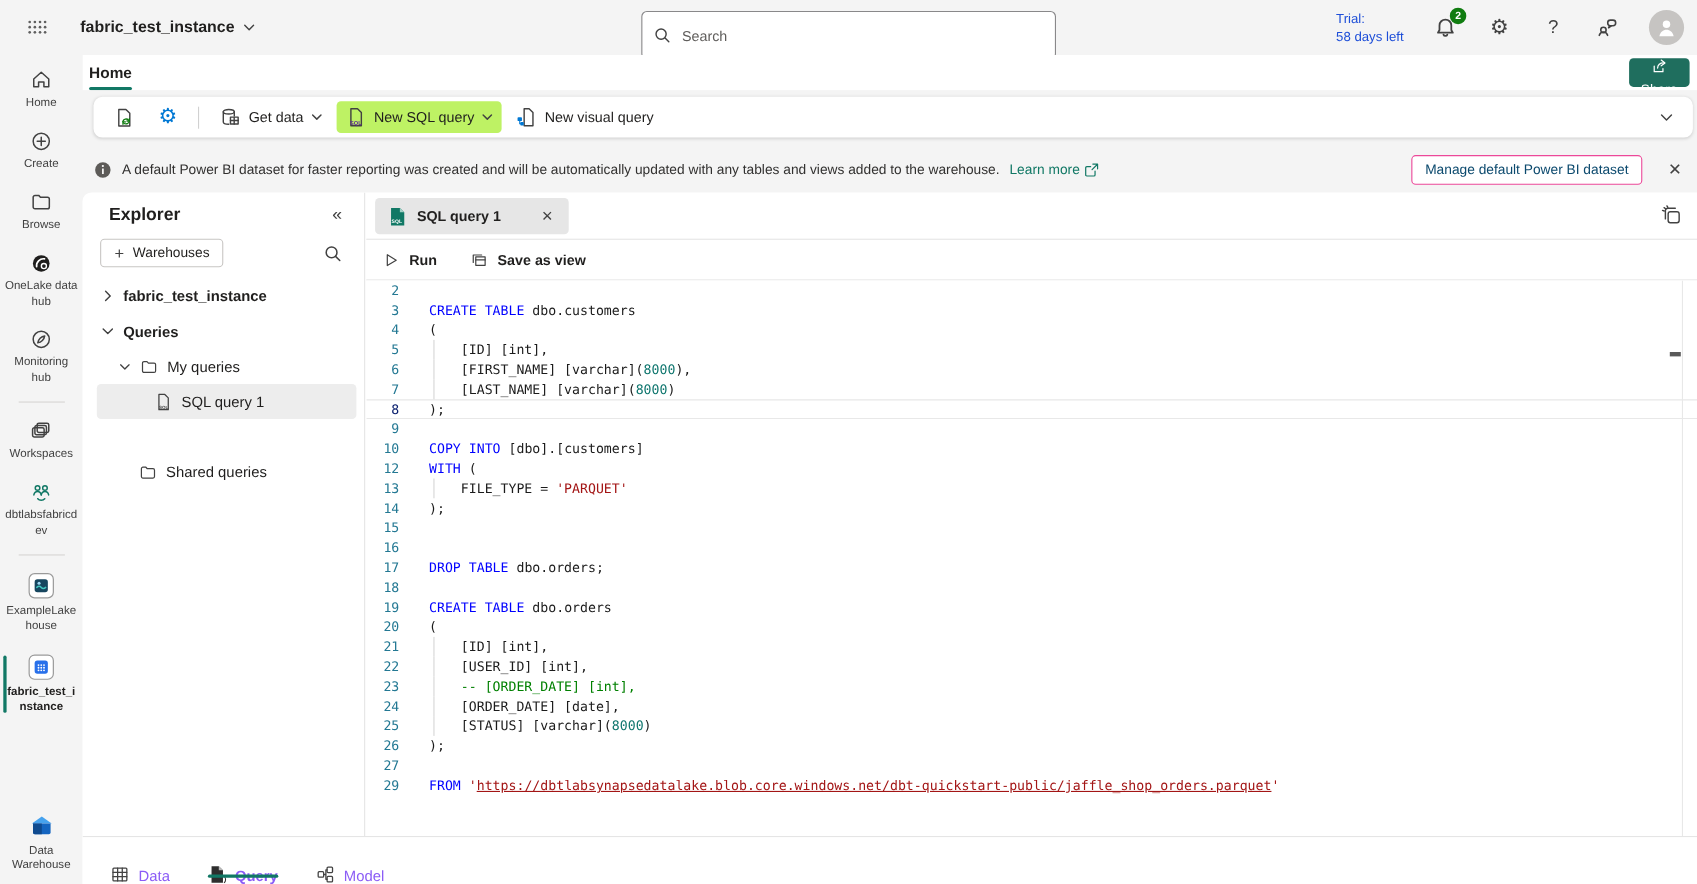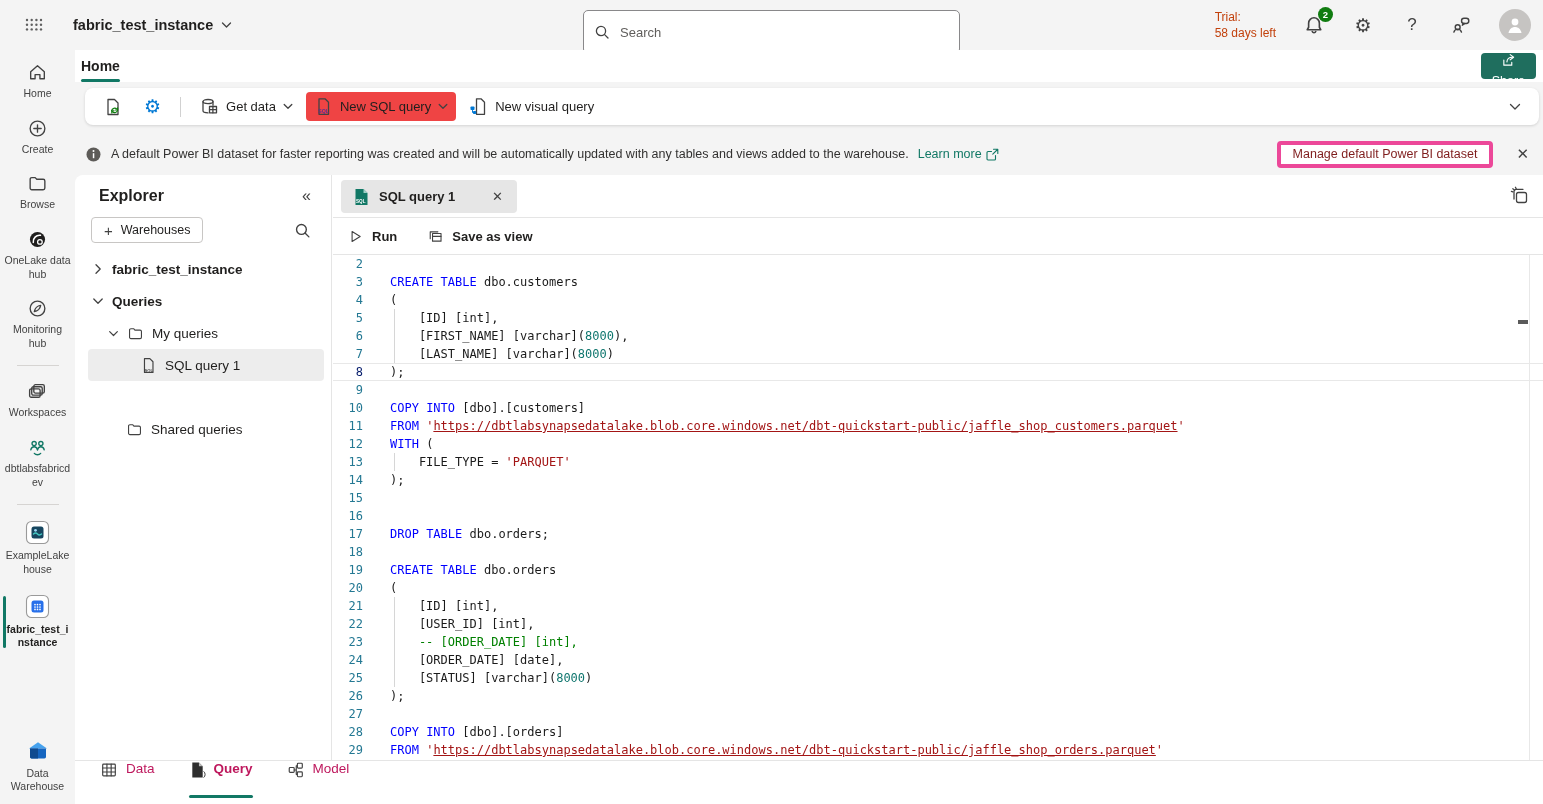--- a/index.html
+++ b/index.html
@@ -9,44 +9,44 @@
   .ic { stroke: #424242; fill: none; stroke-width: 1.3; stroke-linecap: round; stroke-linejoin: round; }
 
   
   .top-header { position: absolute; left: 0; top: 0; right: 0; height: 50px; background: #f4f4f4; }
   .waffle-btn { position: absolute; left: 21px; top: 13px; width: 26px; height: 26px; cursor: pointer; }
   .ws-title { position: absolute; left: 73px; top: 0; height: 50px; display: flex; align-items: center; gap: 8px; font-size: 14.5px; font-weight: 600; color: #201f1e; cursor: pointer; }
   .search-box { position: absolute; left: 583px; top: 10px; width: 377px; height: 44px; background: #fff; border: 1px solid #89888a; border-radius: 5px; display: flex; align-items: center; padding: 0 10px; gap: 8px; }
   .search-box input { border: none; outline: none; flex: 1; font-size: 13px; font-family: "Liberation Sans", sans-serif; color: #201f1e; background: transparent; }
   .search-box input::placeholder { color: #605e5c; }
   .hdr-right { position: absolute; right: 12px; top: 0; height: 50px; display: flex; align-items: center; gap: 27px; }
-  .trial { font-size: 12px; color: #c2410c; line-height: 1.35; text-align: left; }
+  .trial { font-size: 12px; color: #1d4ed8; line-height: 1.35; text-align: left; }
   .hdr-icon { position: relative; width: 22px; height: 22px; display: flex; align-items: center; justify-content: center; cursor: pointer; color: #424242; }
   .badge { position: absolute; top: -7px; right: -8px; min-width: 15px; height: 15px; border-radius: 8px; background: #107c10; color: #fff; font-size: 9.5px; font-weight: 700; display: flex; align-items: center; justify-content: center; padding: 0 3px; }
   .gear-glyph { font-size: 19px; line-height: 1; }
   .help-glyph { font-size: 17px; color: #424242; }
   .avatar { width: 32px; height: 32px; border-radius: 50%; background: #c6c4c2; display: flex; align-items: center; justify-content: center; cursor: pointer; }
 
   
   .home-row { position: absolute; left: 75px; top: 50px; right: 0; height: 32px; background: #fff; }
   .home-tab { position: absolute; left: 6px; top: 0; height: 32px; display: flex; align-items: center; font-size: 14px; font-weight: 700; color: #201f1e; cursor: pointer; }
   .home-tab::after { content: ''; position: absolute; left: 0; right: 0; bottom: 0; height: 3px; background: #117865; border-radius: 2px; }
   .share-btn { position: absolute; right: 7px; top: 3px; height: 26px; background: #1f6e5e; color: #fff; border: none; border-radius: 4px; display: flex; align-items: center; gap: 7px; padding: 0 11px; font-size: 12.5px; font-family: "Liberation Sans", sans-serif; cursor: pointer; flex-direction: column; }
 
   
   .gray-band { position: absolute; left: 75px; top: 82px; right: 0; height: 93px; background: #f4f4f4; }
   .ribbon-card { position: absolute; left: 10px; right: 4px; top: 6px; height: 37px; background: #fff; border-radius: 8px; box-shadow: 0 1px 3px rgba(0,0,0,.14); display: flex; align-items: center; padding: 0 10px; gap: 5px; }
   .rb-btn { display: flex; align-items: center; gap: 7px; padding: 5px 8px; border-radius: 4px; cursor: pointer; color: #201f1e; font-size: 13px; white-space: nowrap; }
-  .rb-btn.hl { background: #ef4444; }
+  .rb-btn.hl { background: #bef264; }
   .rb-sep { width: 1px; height: 20px; background: #d1d1d1; margin: 0 6px; }
   .rb-chevron-end { margin-left: auto; padding: 4px 8px; cursor: pointer; }
 
   .banner-row { position: absolute; left: 10px; right: 8px; top: 57px; height: 30px; display: flex; align-items: center; gap: 9px; font-size: 12.5px; color: #323130; }
   .learn-more { color: #117865; display: inline-flex; align-items: center; gap: 4px; cursor: pointer; white-space: nowrap; }
-  .manage-btn { margin-left: auto; height: 27px; background: #fff; border: 4px solid #ec4899; border-radius: 4px; padding: 0 12px; font-size: 12.5px; font-family: "Liberation Sans", sans-serif; color: #7f1d1d; cursor: pointer; white-space: nowrap; }
+  .manage-btn { margin-left: auto; height: 27px; background: #fff; border: 1px solid #ec4899; border-radius: 4px; padding: 0 12px; font-size: 12.5px; font-family: "Liberation Sans", sans-serif; color: #0c4a6e; cursor: pointer; white-space: nowrap; }
   .banner-close { font-size: 15px; color: #424242; cursor: pointer; padding: 2px 6px; margin-left: 8px; }
 
   
   .rail { position: absolute; left: 0; top: 50px; width: 75px; bottom: 0; background: #f4f4f4; display: flex; flex-direction: column; align-items: center; padding: 10px 0 8px 0; gap: 13px; }
   .rail-item { position: relative; width: 100%; display: flex; flex-direction: column; align-items: center; gap: 4px; cursor: pointer; padding: 2px 3px; }
   .rail-item .lbl { font-size: 10.5px; color: #424242; text-align: center; line-height: 1.3; max-width: 68px; overflow-wrap: anywhere; }
   .rail-item.selected .lbl { font-weight: 700; color: #201f1e; }
   .rail-item.selected::before { content: ''; position: absolute; left: 3px; top: 4px; bottom: 4px; width: 3px; border-radius: 2px; background: #117865; }
   .rail-divider { width: 42px; height: 1px; background: #d6d4d2; flex: none; }
   .rail-spacer { margin-top: auto; justify-content: center; }
@@ -91,21 +91,21 @@
   .tk-p { color: #1b1b1b; }
   .tk-s { color: #a31515; }
   .tk-sl { color: #a31515; text-decoration: underline; }
   .tk-num { color: #0f766e; }
   .tk-c { color: #008000; }
   .overview-ruler { position: absolute; right: 13px; top: 0; bottom: 0; border-left: 1px solid #e8e8e8; }
   .ruler-mark { position: absolute; right: 2px; top: 65px; width: 10px; height: 4px; background: #5a5a5a; }
 
   
   .bottom-bar { position: absolute; left: 0; right: 0; bottom: 0; height: 44px; background: #fff; border-top: 1px solid #e5e5e5; display: flex; align-items: center; gap: 34px; padding-left: 25px; }
-  .bb-item { position: relative; height: 100%; display: flex; align-items: flex-start; gap: 8px; font-size: 13.5px; color: #be185d; cursor: pointer; }
+  .bb-item { position: relative; height: 100%; display: flex; align-items: flex-end; gap: 8px; font-size: 13.5px; color: #8b5cf6; cursor: pointer; }
   .bb-item.active { font-weight: 700; }
   .bb-item.active::after { content: ''; position: absolute; left: 0; right: 0; bottom: 6px; height: 3px; background: #117865; border-radius: 2px; }
 </style>
 </head>
 <body>
 
 <div class="app">
 
   <div class="top-header">
     <div class="waffle-btn">
@@ -515,24 +515,20 @@
             </div>
             <div class="code-line">
               <div class="gutter">9</div>
               <div class="code-content"></div>
             </div>
             <div class="code-line">
               <div class="gutter">10</div>
               <div class="code-content"><span class="tk-k">COPY</span><span class="tk-p"> </span><span class="tk-k">INTO</span><span class="tk-p"> [dbo].[customers]</span></div>
             </div>
             <div class="code-line">
-              <div class="gutter">11</div>
-              <div class="code-content"><span class="tk-k">FROM</span><span class="tk-p"> </span><span class="tk-s">'</span><span class="tk-sl">https://dbtlabsynapsedatalake.blob.core.windows.net/dbt-quickstart-public/jaffle_shop_customers.parquet</span><span class="tk-s">'</span></div>
-            </div>
-            <div class="code-line">
               <div class="gutter">12</div>
               <div class="code-content"><span class="tk-k">WITH</span><span class="tk-p"> (</span></div>
             </div>
             <div class="code-line">
               <div class="gutter">13</div>
               <div class="code-content"><span class="indent-guide"></span><span class="tk-p">    FILE_TYPE = </span><span class="tk-s">'PARQUET'</span></div>
             </div>
             <div class="code-line">
               <div class="gutter">14</div>
               <div class="code-content"><span class="tk-p">);</span></div>
@@ -581,24 +577,20 @@
               <div class="gutter">25</div>
               <div class="code-content"><span class="indent-guide"></span><span class="tk-p">    [STATUS] [varchar](</span><span class="tk-num">8000</span><span class="tk-p">)</span></div>
             </div>
             <div class="code-line">
               <div class="gutter">26</div>
               <div class="code-content"><span class="tk-p">);</span></div>
             </div>
             <div class="code-line">
               <div class="gutter">27</div>
               <div class="code-content"></div>
-            </div>
-            <div class="code-line">
-              <div class="gutter">28</div>
-              <div class="code-content"><span class="tk-k">COPY</span><span class="tk-p"> </span><span class="tk-k">INTO</span><span class="tk-p"> [dbo].[orders]</span></div>
             </div>
             <div class="code-line">
               <div class="gutter">29</div>
               <div class="code-content"><span class="tk-k">FROM</span><span class="tk-p"> </span><span class="tk-s">'</span><span class="tk-sl">https://dbtlabsynapsedatalake.blob.core.windows.net/dbt-quickstart-public/jaffle_shop_orders.parquet</span><span class="tk-s">'</span></div>
             </div>
           </div>
         <div class="overview-ruler">
           <div class="ruler-mark"></div>
         </div>
       </div>

